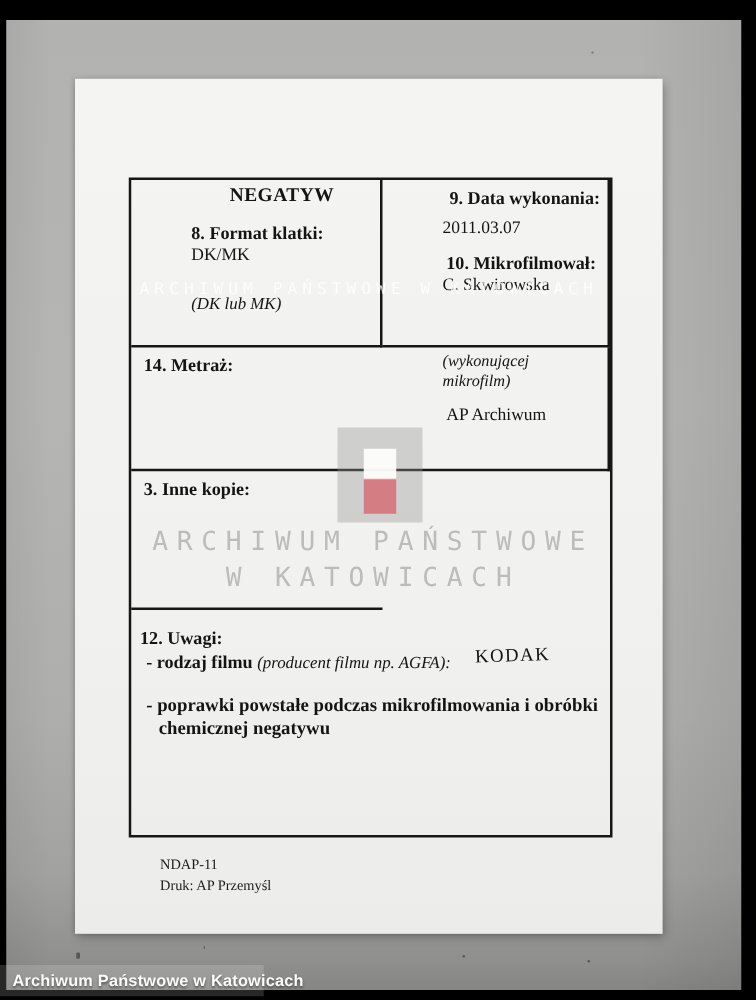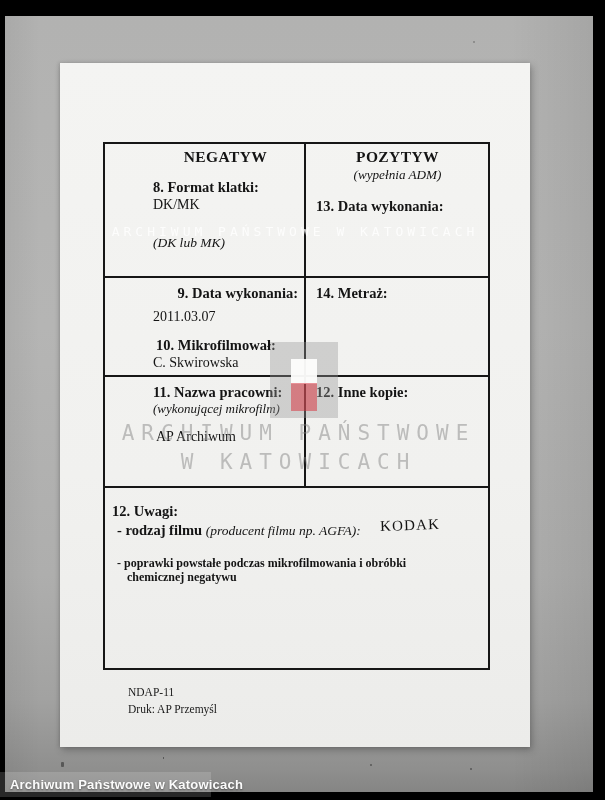--- a/index.html
+++ b/index.html
@@ -35,21 +35,21 @@
   .fvalue{font-size:14px;margin-top:1px;}
   .fnote{font-style:italic;font-size:13.5px;}
   .sublab{font-style:italic;font-size:13px;}
   .mt13{margin-top:13px;} .mt15{margin-top:15px;} .mt22{margin-top:22px;}
   .mt7{margin-top:7px;} .mt12{margin-top:12px;} .ml3{margin-left:3px;}
   .uwagi-line{margin-top:2px;margin-left:5px;font-size:14.5px;}
   .kodak{
     display:inline-block;font-size:15px;letter-spacing:1.2px;margin-left:16px;
     transform:translateY(-5px) rotate(-2deg);font-weight:normal;
   }
-  .poprawki{margin-top:17px;margin-left:5px;font-weight:bold;font-size:12px;line-height:1.2;}
+  .poprawki{margin-top:17px;margin-left:5px;font-weight:bold;font-size:15px;line-height:1.2;}
   .poprawki .l2{padding-left:10px;}
   .doc-footer{
     position:absolute;left:68px;top:621px;font-size:11.5px;line-height:1.5;color:#1a1a1a;
   }
   
   .wm-faint{
     position:absolute;left:0;right:15px;top:224px;text-align:center;
     font-family:"DejaVu Sans Mono", monospace;font-size:13px;letter-spacing:4px;
     color:rgba(255,255,255,0.8);filter:blur(0.4px);z-index:5;pointer-events:none;
   }
@@ -89,45 +89,39 @@
 <div class="sheet">
   <div class="form-table">
 
     <div class="cell bR bB">
       <div class="cell-title">NEGATYW</div>
       <div class="flabel mt13">8. Format klatki:</div>
       <div class="fvalue">DK/MK</div>
       <div class="fnote mt22">(DK lub MK)</div>
     </div>
 
-    <div class="cell bB">
-      <div class="cell-title">POZYTYW</div>
-      <div class="cell-sub">(wypełnia ADM)</div>
-      <div class="flabel mt15 ml3">13. Data wykonania:</div>
-    </div>
 
     <div class="cell bR bB">
       <div class="flabel" style="margin-top:4px;text-align:right;">9. Data wykonania:</div>
       <div class="fvalue mt7">2011.03.07</div>
       <div class="flabel mt12 ml3">10. Mikrofilmował:</div>
       <div class="fvalue">C. Skwirowska</div>
     </div>
 
     <div class="cell bB">
       <div class="flabel ml3" style="margin-top:4px;">14. Metraż:</div>
     </div>
 
     <div class="cell bR bB">
-      <div class="flabel" style="margin-top:4px;">11. Nazwa pracowni:</div>
       <div class="sublab">(wykonującej mikrofilm)</div>
       <div class="fvalue mt12" style="margin-left:3px;">AP Archiwum</div>
     </div>
 
     <div class="cell bB">
-      <div class="flabel ml3" style="margin-top:4px;">12. Inne kopie:</div>
+      <div class="flabel ml3" style="margin-top:4px;">3. Inne kopie:</div>
     </div>
 
     <div class="cell row4">
       <div class="flabel" style="margin-top:12px;">12. Uwagi:</div>
       <div class="uwagi-line">
         <span class="flabel">- rodzaj filmu</span>
         <span class="fnote">(producent filmu np. AGFA):</span>
         <span class="kodak">KODAK</span>
       </div>
       <div class="poprawki">

